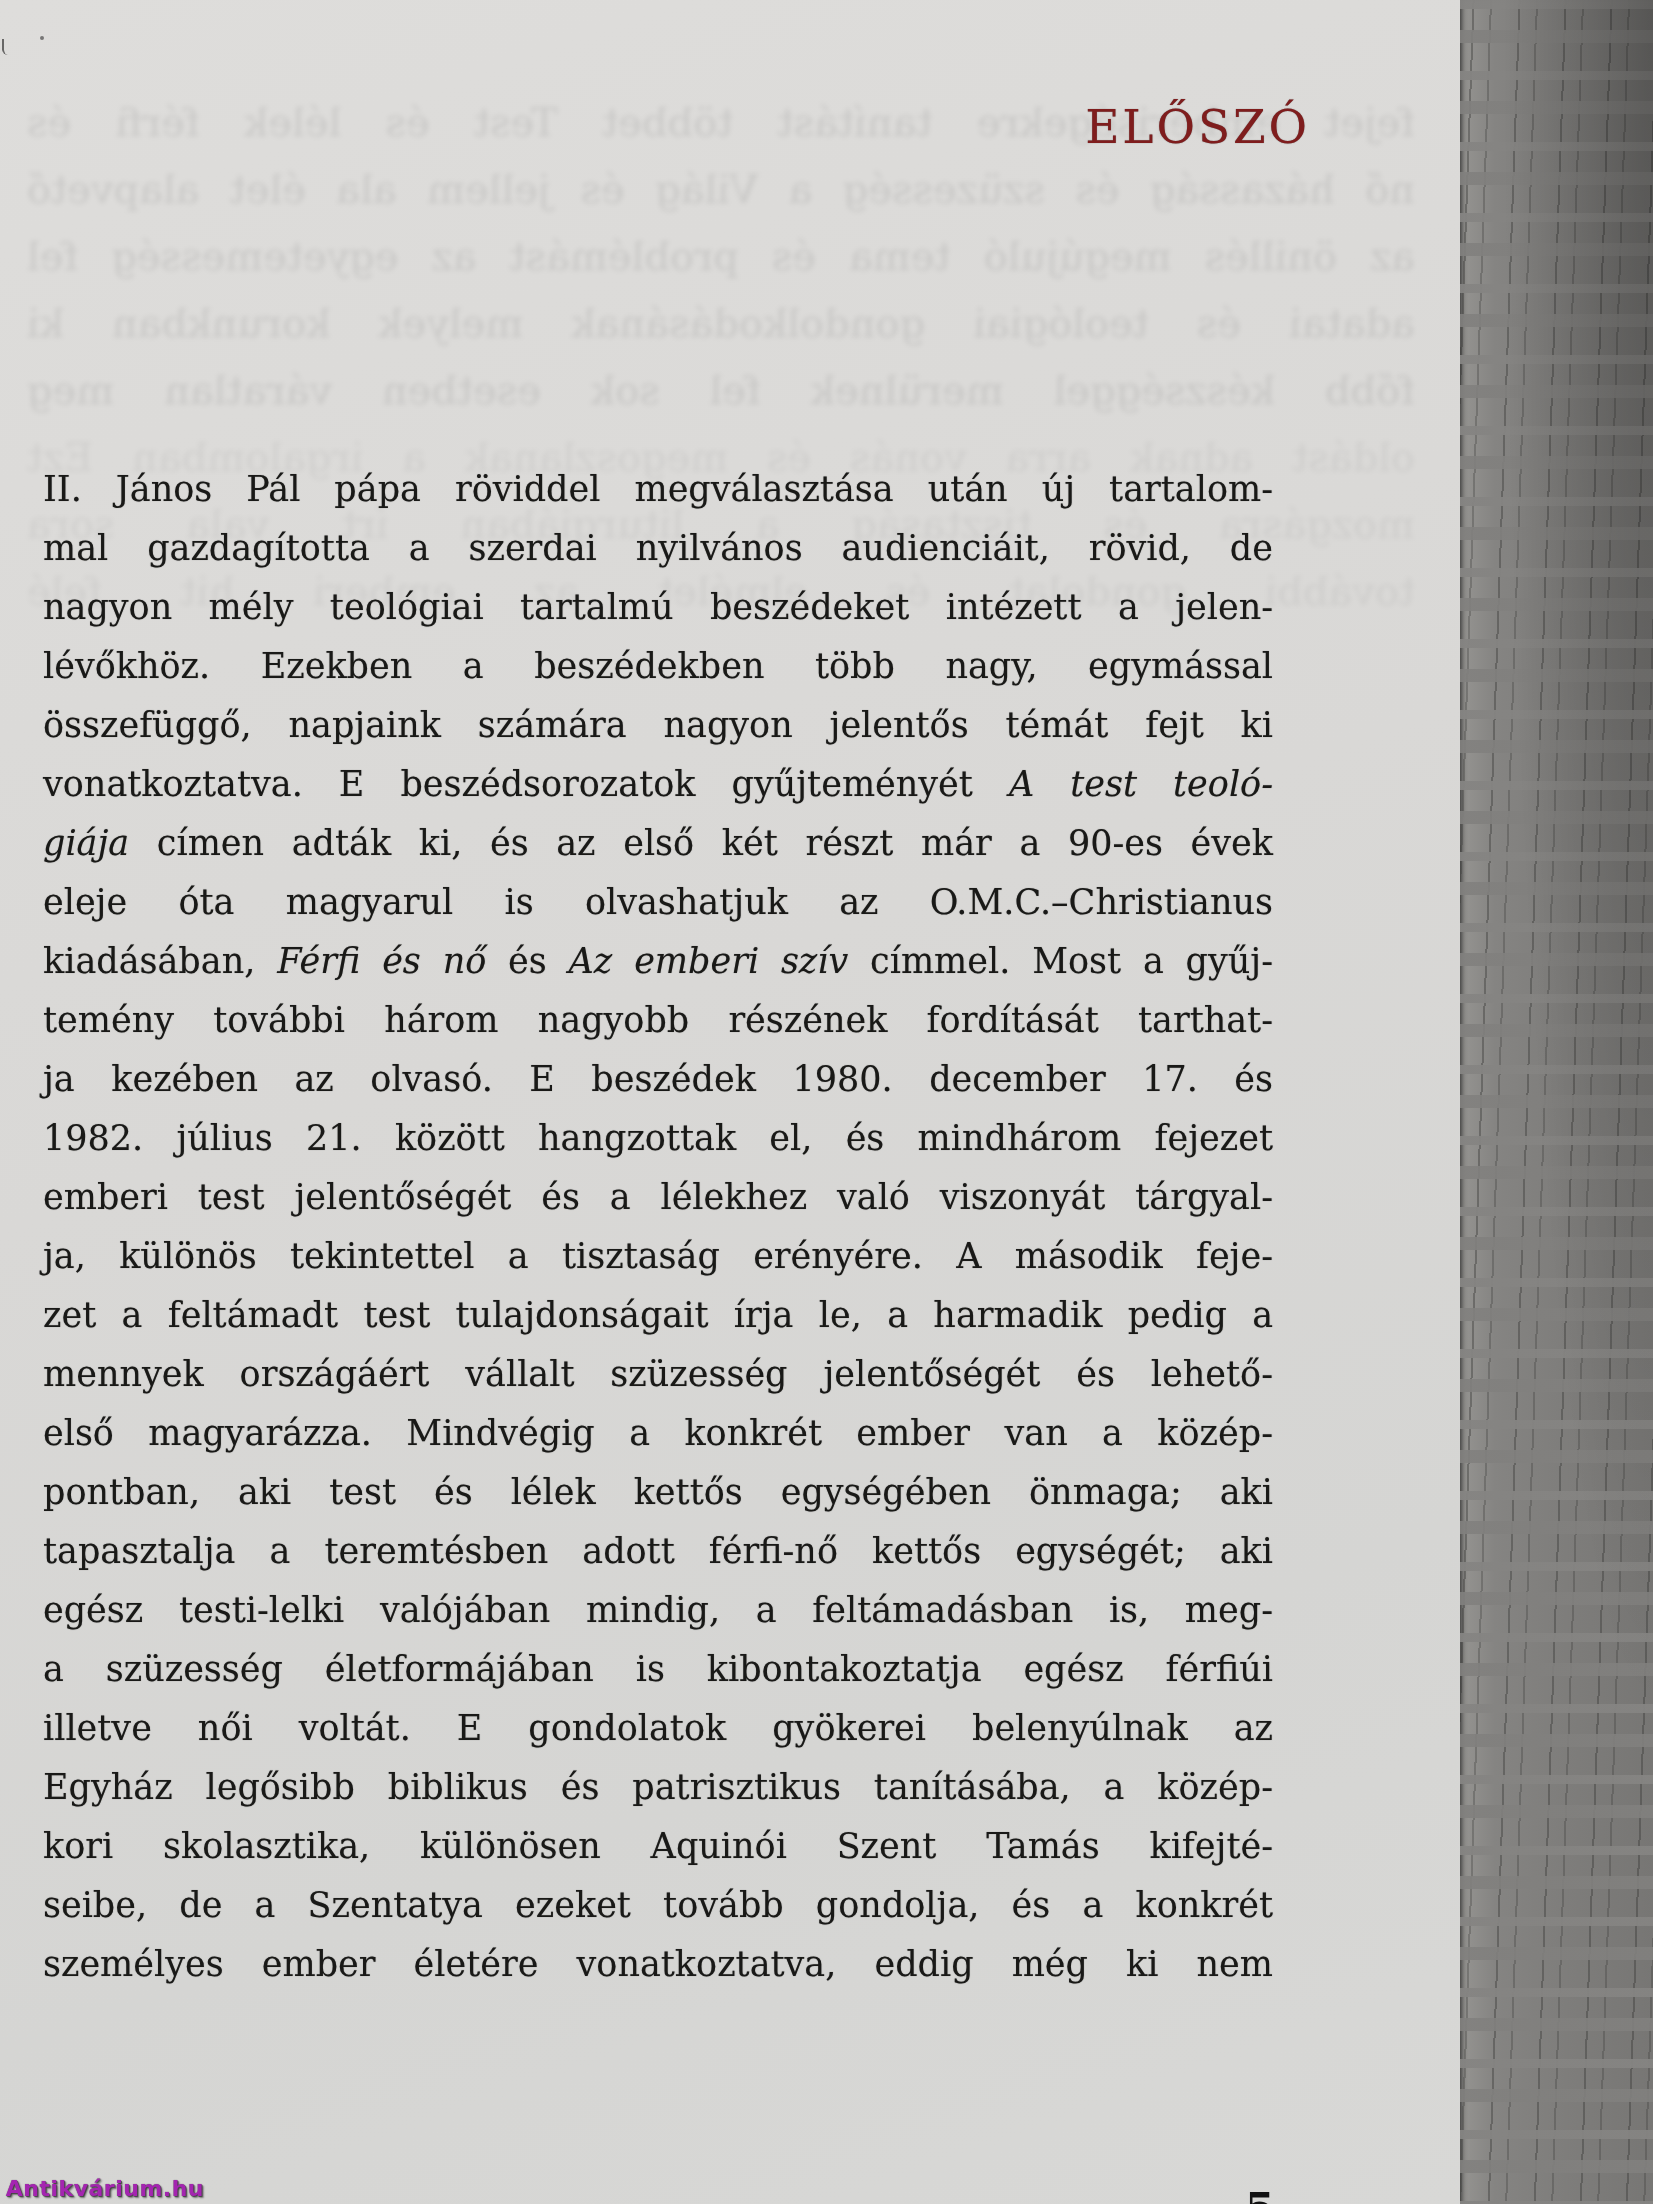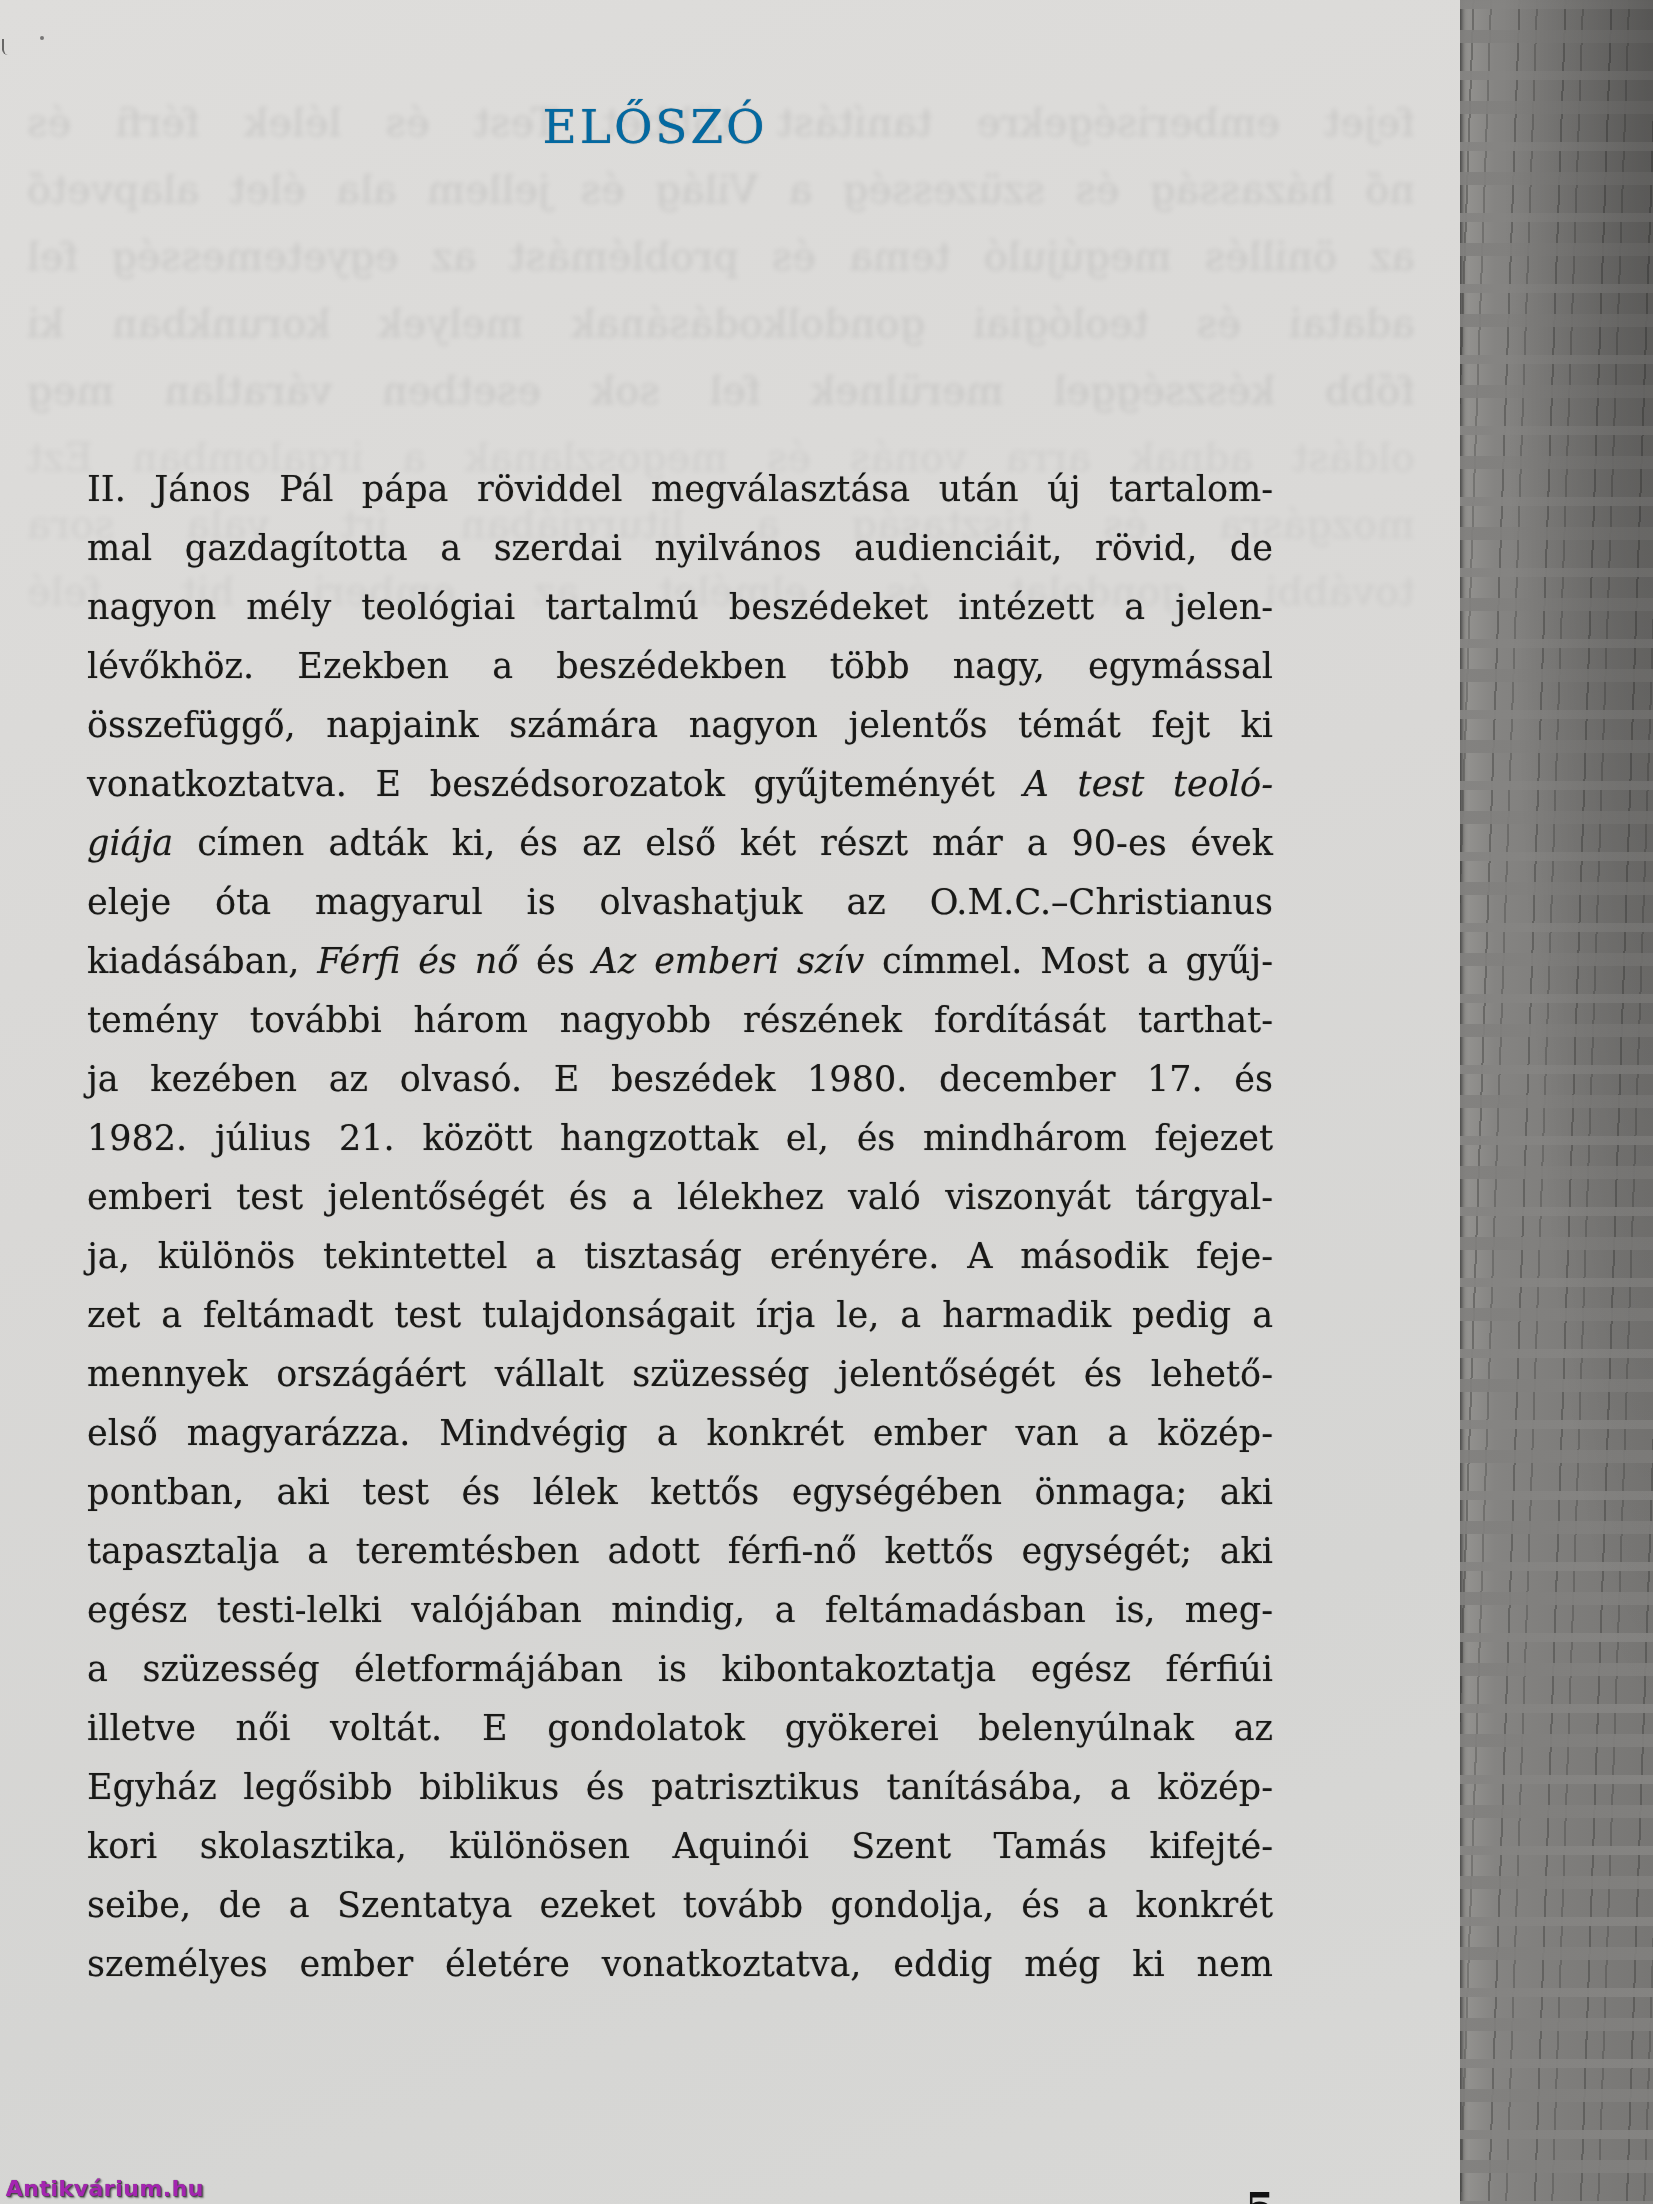--- a/index.html
+++ b/index.html
@@ -25,33 +25,33 @@
     transform:scaleX(-1);
     filter:blur(2.9px);
     opacity:.15;
     text-align:justify;text-align-last:justify;
     white-space:nowrap;overflow:hidden;
   }
   .gline:nth-child(n+6){opacity:.09;}
   
   .title{
     position:absolute;left:0;top:99px;width:1310px;
-    text-align:center;
-    font-size:47px;letter-spacing:2.9px;color:#0369a1;
+    text-align:right;
+    font-size:47px;letter-spacing:2.9px;color:#7f1d1d;
     text-shadow:0 0 1px rgba(25,25,25,.55);
   }
   .bodytext{
     position:absolute;left:43px;top:460px;width:1230px;
     font-size:35px;color:#191917;
     text-shadow:0 0 1px rgba(25,25,25,.45);
   }
   .tline{
     height:59px;line-height:59px;
     text-align:justify;text-align-last:justify;
-    white-space:nowrap;overflow:visible;margin-left:44px;
+    white-space:nowrap;overflow:visible;
   }
   .it{font-style:italic;}
   .pagenum{
     position:absolute;left:1245px;top:2183px;
     font-size:43px;font-weight:bold;color:#111;
   }
   
   .watermark{
     position:absolute;left:5.8px;top:2176px;
     font-family:"DejaVu Sans", sans-serif;

